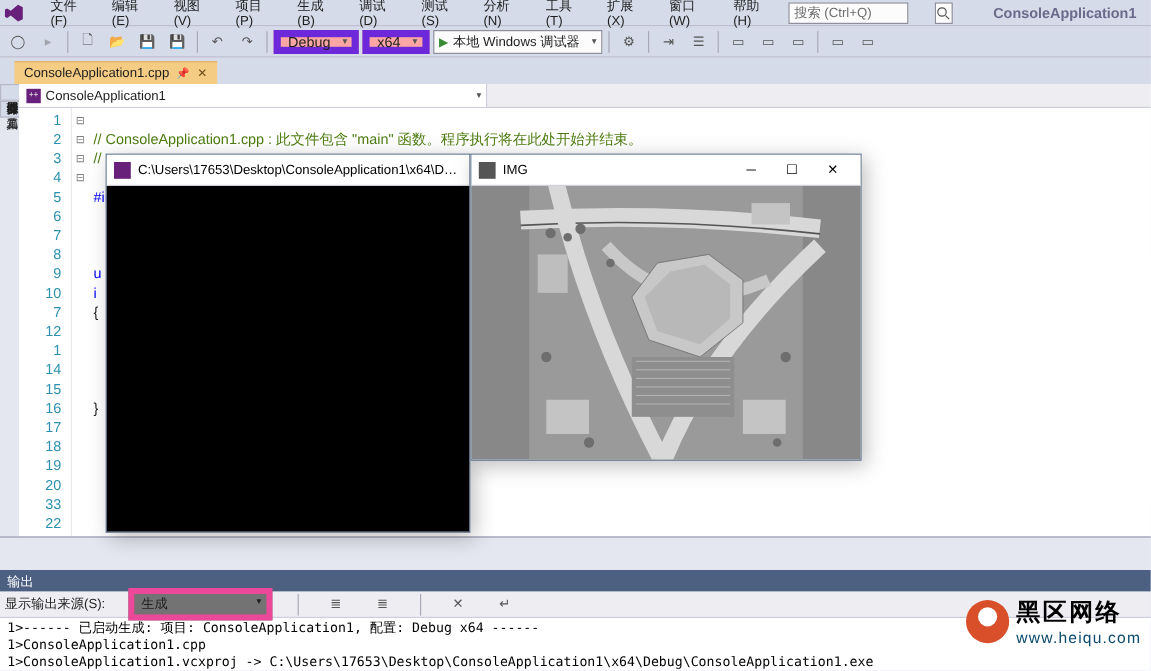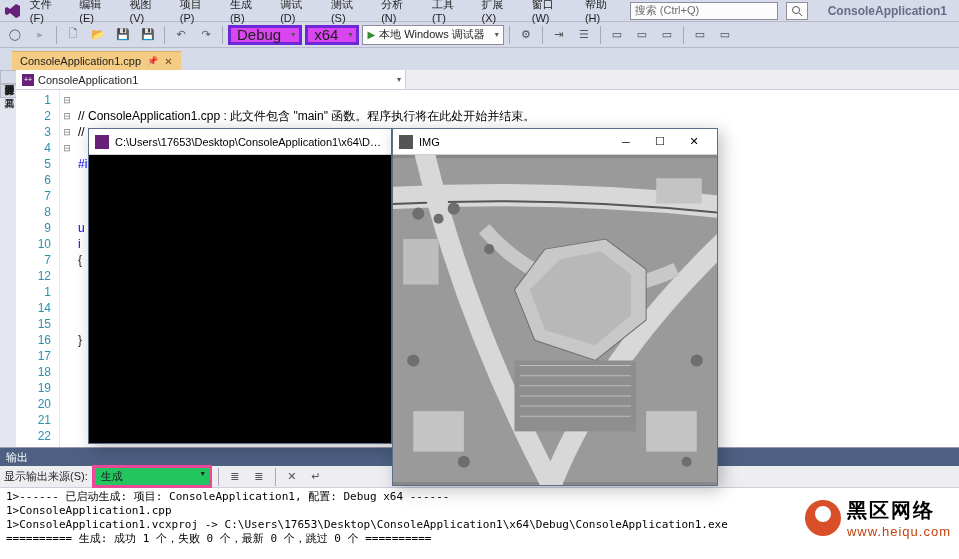--- a/index.html
+++ b/index.html
@@ -1,28 +1,28 @@
 <!DOCTYPE html>
 <html><head>
 <meta charset="utf-8">
 <style>
 * { margin: 0; padding: 0; box-sizing: border-box; font-family: "Microsoft YaHei", "Segoe UI", sans-serif; }
 body { background: #e4e6f0; font-size: 11px; color: #1e1e1e; width: 959px; height: 559px; overflow: hidden; position: relative; }
 
-.menubar { display: flex; align-items: center; height: 22px; background: #d6dbe9; border-bottom: 1px solid #b8b8c8; padding: 0 4px; gap: 2px; }
+.menubar { display: flex; align-items: center; height: 22px; background: #d6dbe9; border-bottom: 1px solid #b8b8c8; padding: 0 4px; gap: 16px; }
 .vs-logo { width: 18px; height: 18px; display: flex; align-items: center; justify-content: center; }
 .menu-item { padding: 2px 6px; color: #1e1e1e; cursor: default; font-size: 11px; }
 .search-box { margin-left: auto; display: flex; align-items: center; background: #fcfcfc; border: 1px solid #8e8e9c; height: 18px; width: 150px; padding: 0 4px; font-size: 11px; color: #6d6d6d; }
 .search-glass { margin-left: 6px; background: #fcfcfc; border: 1px solid #8e8e9c; width: 22px; height: 18px; display:flex; align-items:center; justify-content:center; }
 .app-title { margin-left: 10px; color: #6a6a8a; font-size: 12px; font-weight: bold; padding: 0 8px; }
 
 .toolbar { display: flex; align-items: center; height: 26px; background: #d6dbe9; border-bottom: 1px solid #b8b8c8; padding: 0 4px; gap: 3px; }
 .tb-btn { width: 22px; height: 22px; display: flex; align-items: center; justify-content: center; color: #555; border: 1px solid transparent; }
 .tb-sep { width: 1px; height: 18px; background: #a8a8b8; margin: 0 2px; }
-.combo { background: #d946ef; border: 3px solid #6d28d9; height: 20px; padding: 0 18px 0 6px; font-size: 15px; display: flex; align-items: center; position: relative; min-width: 60px; }
+.combo { background: #fca5a5; border: 6px solid #6d28d9; height: 20px; padding: 0 18px 0 6px; font-size: 12px; display: flex; align-items: center; position: relative; min-width: 60px; }
 .combo::after { content: "▾"; position: absolute; right: 4px; font-size: 8px; color: #555; }
 .run-btn { display: flex; align-items: center; background: #fcfcfc; border: 1px solid #8e8e9c; height: 20px; padding: 0 18px 0 4px; gap: 4px; font-size: 11px; position: relative; }
 .run-btn::after { content: "▾"; position: absolute; right: 4px; font-size: 8px; color: #555; }
 .play-icon { color: #388a34; font-size: 10px; }
 
 .tab-strip { display: flex; align-items: flex-end; height: 22px; background: #d6dbe9; padding-left: 12px; }
 .doc-tab { background: #f5cc84; padding: 3px 8px; font-size: 11px; display: flex; align-items: center; gap: 6px; border-top: 1px solid #e0b060; }
 .tab-close { font-size: 10px; color: #6d4c1c; }
 .tab-pin { font-size: 9px; color: #6d4c1c; }
 
@@ -32,29 +32,29 @@
 .nav-bar { display: flex; height: 20px; background: #eeeef2; border-bottom: 1px solid #cccedb; }
 .nav-combo { flex: 1; border-right: 1px solid #cccedb; padding: 2px 6px; font-size: 11px; display: flex; align-items: center; position: relative; background: #fff; }
 .nav-combo::after { content: "▾"; position: absolute; right: 4px; font-size: 8px; color: #555; }
 .nav-icon-cpp { width: 12px; height: 12px; background: #68217a; color: #fff; font-size: 7px; display:flex; align-items:center; justify-content:center; margin-right:4px; }
 
 .editor-area { position: absolute; left: 16px; top: 70px; right: 0; bottom: 112px; background: #fff; display: flex; flex-direction: column; }
 .code-body { flex: 1; display: flex; overflow: hidden; background: #fff; }
 .gutter { width: 44px; background: #fff; text-align: right; padding: 2px 8px 2px 2px; color: #2b91af; font-size: 12px; font-family: Consolas, monospace; line-height: 16px; border-right: 1px solid #e8e8e8; }
 .fold-col { width: 14px; background: #fff; font-size: 9px; color: #808080; font-family: Consolas, monospace; line-height: 16px; padding-top: 2px; text-align: center; }
 .code-lines { flex: 1; padding: 2px 4px; font-family: Consolas, monospace; font-size: 12px; line-height: 16px; white-space: pre; }
-.c-comment { color: #000000; }
+.c-comment { color: #4d7c0f; }
 .c-keyword { color: #0000ff; }
 .c-string { color: #a31515; }
 
 .output-panel { position: absolute; left: 0; bottom: 0; right: 0; height: 112px; background: #e4e6f0; border-top: 1px solid #9b9bb0; display: flex; flex-direction: column; }
-.output-title { background: #4d6082; color: #fff; padding: 2px 6px; font-size: 11px; height: 18px; display:flex; align-items:center; }
-.output-toolbar { display: flex; align-items: center; padding: 2px 4px; gap: 4px; background: #eeeef2; border-bottom: 1px solid #cccedb; height: 22px; font-size: 11px; }
+.output-title { background: #4d6082; color: #fff; padding: 2px 6px; font-size: 11px; height: 18px; display:flex; align-items:center;margin-top:27px; }
+.output-toolbar { display: flex; align-items: center; padding: 2px 4px; gap: 19px; background: #eeeef2; border-bottom: 1px solid #cccedb; height: 22px; font-size: 11px; }
 .output-src-label { }
-.output-combo { background: #22c55e; border: 3px solid #ec4899; padding: 1px 20px 1px 6px; font-size: 11px; position: relative; min-width: 120px; }
+.output-combo { background: #737373; border: 5px solid #ec4899; padding: 1px 20px 1px 6px; font-size: 11px; position: relative; min-width: 120px; }
 .output-combo::after { content: "▾"; position: absolute; right: 4px; font-size: 8px; }
 .out-btn { width: 20px; height: 18px; display:flex; align-items:center; justify-content:center; border:1px solid transparent; color:#555; font-size:11px; }
 .output-text { flex: 1; background: #fff; padding: 2px 6px; font-family: Consolas, "SimSun", monospace; font-size: 11px; line-height: 14px; white-space: pre; overflow: hidden; color: #000; }
 
 
 .float-win { position: absolute; background: #fff; border: 1px solid #5b6f8c; box-shadow: 4px 4px 16px rgba(0,0,0,.25); }
 .float-title { height: 26px; background: #fff; display: flex; align-items: center; padding: 0 6px; font-size: 11px; gap: 6px; border-bottom: 1px solid #d0d0d8; }
 .win-icon { width: 14px; height: 14px; background: #68217a; }
 .win-title-text { flex: 1; color: #000; overflow: hidden; text-overflow: ellipsis; white-space: nowrap; }
 .win-btns { display: flex; gap: 0; margin-left: auto; }
@@ -62,21 +62,21 @@
 .console-body { background: #000; height: calc(100% - 26px); }
 
 .img-body { height: calc(100% - 26px); background: #888; position: relative; overflow: hidden; }
 .aerial { width:100%; height:100%; }
 
 .watermark { position: absolute; right: 8px; bottom: 20px; display: flex; align-items: center; gap: 6px; }
 .wm-icon { width: 36px; height: 36px; border-radius: 50%; background: #d94f2a; position: relative; }
 .wm-icon::after { content:""; position:absolute; left:10px; top:6px; width:16px; height:16px; border-radius:50%; background:#fff; }
 .wm-text { display:flex; flex-direction:column; font-family: "SimSun", serif; }
 .wm-main { font-size: 20px; font-weight: bold; color: #000; letter-spacing: 2px; }
-.wm-sub { font-size: 13px; color: #c2410c; letter-spacing: 1px; }
+.wm-sub { font-size: 13px; color: #0c4a6e; letter-spacing: 1px; }
 </style>
 </head>
 <body>
 
 <div class="menubar">
   <span class="vs-logo">
     <svg width="16" height="16" viewBox="0 0 16 16">
         <path fill="#68217a" d="M11 1l4 2v10l-4 2-6-5-3 2-2-1V5l2-1 3 2 6-5z"></path>
       </svg>
   </span>
@@ -169,21 +169,21 @@
         <div>7</div>
         <div>12</div>
         <div>1</div>
         <div>14</div>
         <div>15</div>
         <div>16</div>
         <div>17</div>
         <div>18</div>
         <div>19</div>
         <div>20</div>
-        <div>21</div>
+        <div>33</div>
         <div>22</div>
         <div>23</div>
       </div>
     <div class="fold-col" id="foldcol">
         <div>⊟</div>
         <div> </div>
         <div> </div>
         <div>⊟</div>
         <div> </div>
         <div> </div>
@@ -254,21 +254,21 @@
 </div>
 
 <div class="float-win" style="left:88px; top:128px; width:304px; height:316px;">
   <div class="float-title">
     <span class="win-icon"></span>
     <span class="win-title-text">C:\Users\17653\Desktop\ConsoleApplication1\x64\Debug\ConsoleApplicati...</span>
   </div>
   <div class="console-body"></div>
 </div>
 
-<div class="float-win" style="left:392px; top:128px; width:326px; height:358px;">
+<div class="float-win" style="left:392px; top:128px; width:326px; height:256px;">
   <div class="float-title">
     <span class="win-icon" style="background:#555"></span>
     <span class="win-title-text">IMG</span>
     <div class="win-btns">
       <span class="win-btn">─</span>
       <span class="win-btn">☐</span>
       <span class="win-btn close">✕</span>
     </div>
   </div>
   <div class="img-body">

